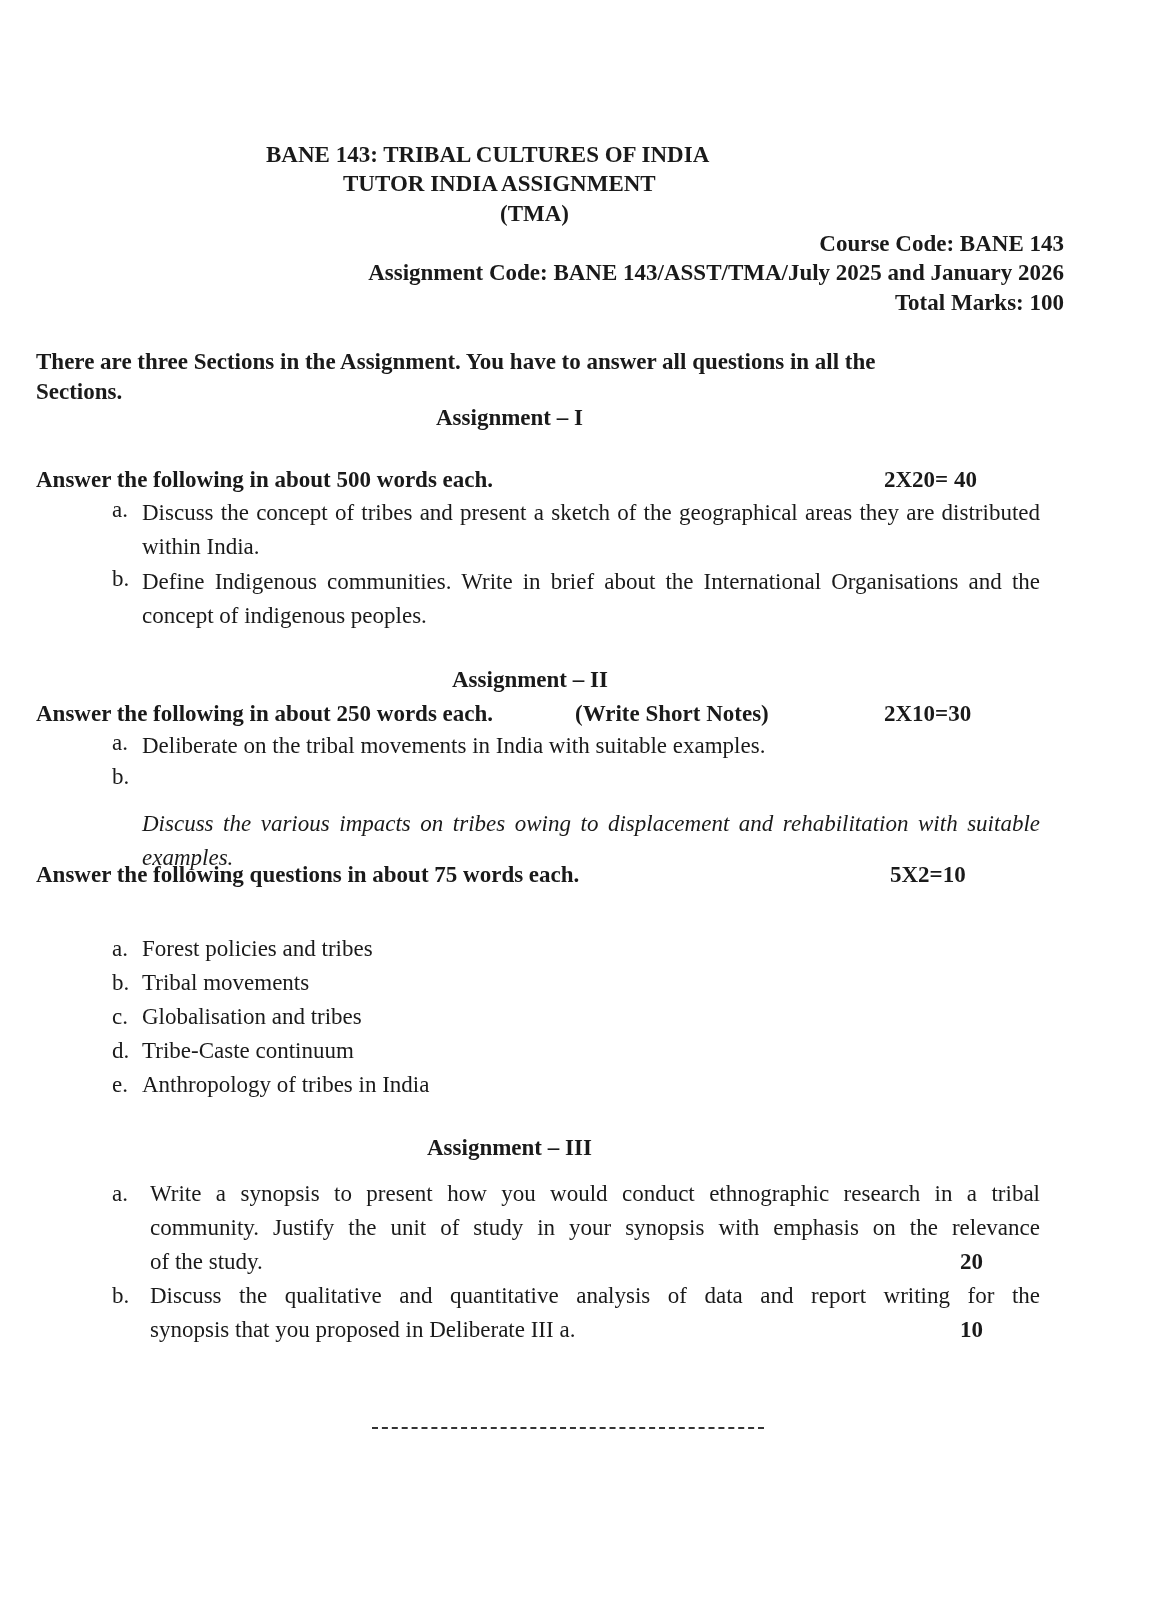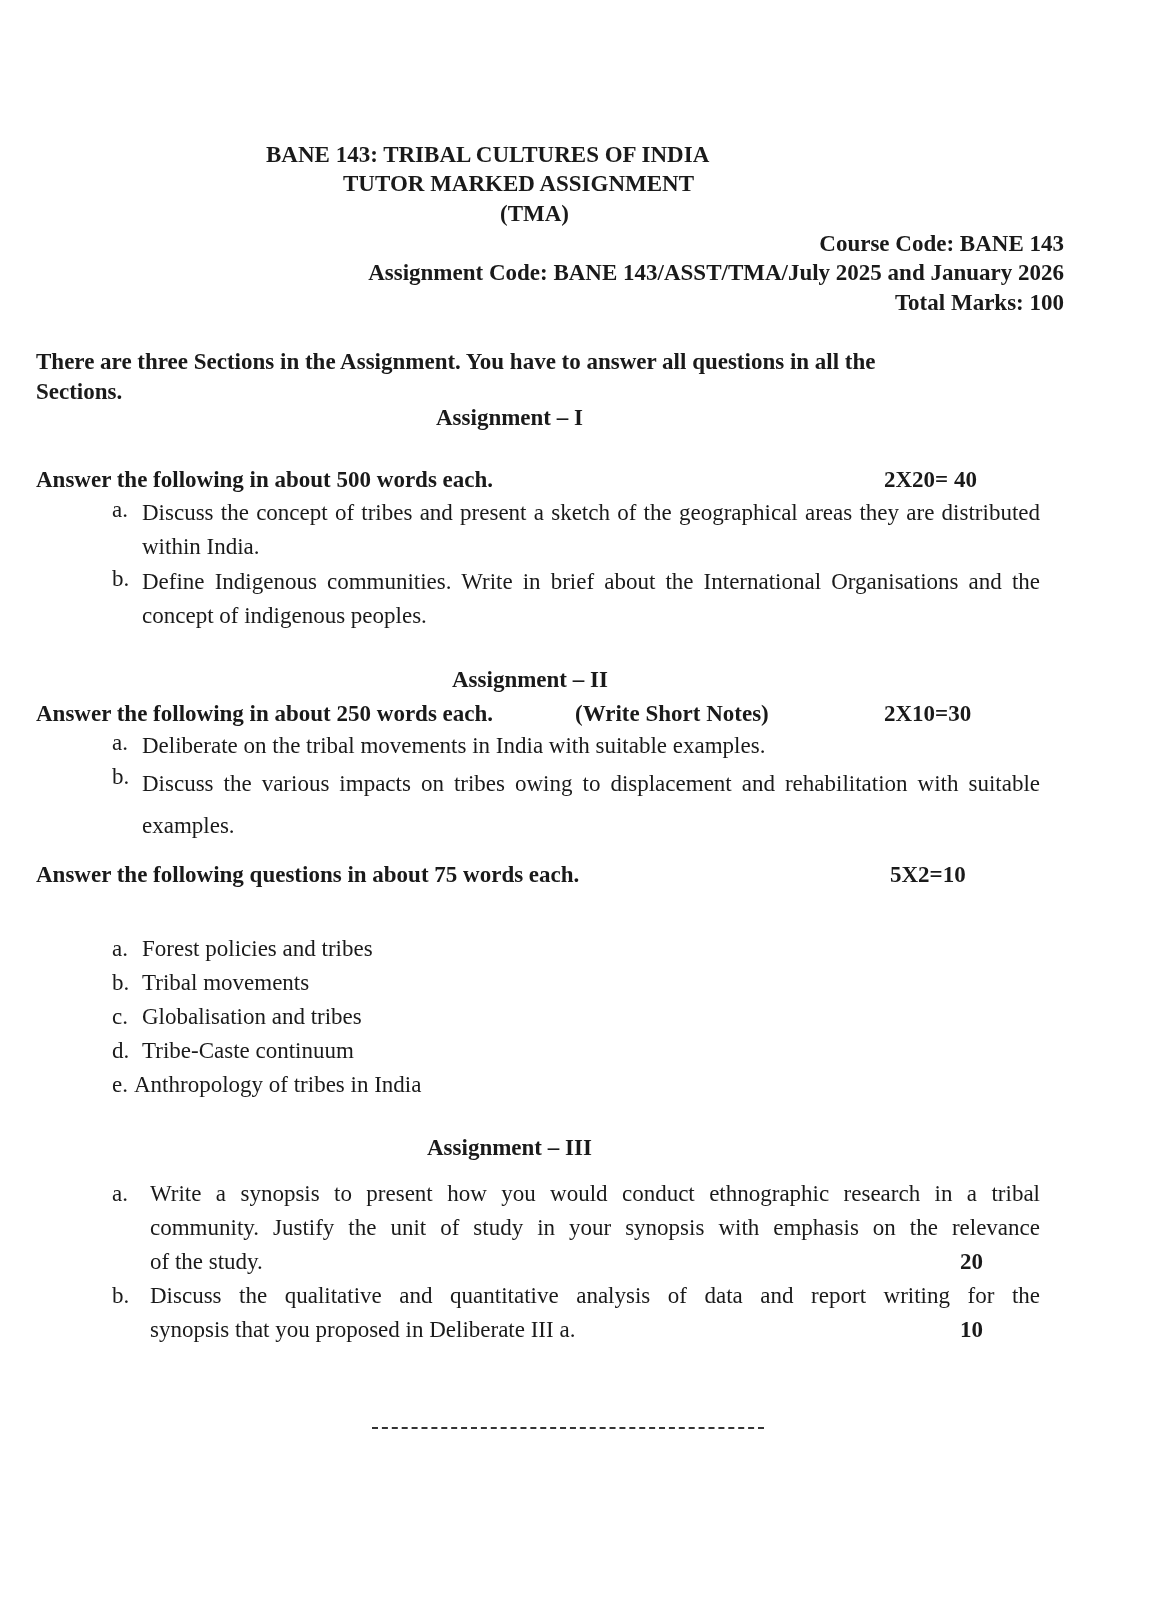--- a/index.html
+++ b/index.html
@@ -31,21 +31,21 @@
       top: 1427px;
       width: 392px;
       height: 0;
       border-top: 2px dashed #333;
     }
   </style>
 </head>
 <body>
 
 <div class="abs bold fs" style="left:266px; top:141px;">BANE 143:  TRIBAL CULTURES OF INDIA</div>
-<div class="abs bold fs" style="left:343px; top:170px;">TUTOR MARKED ASSIGNMENT</div>
+<div class="abs bold fs" style="left:343px; top:170px;">TUTOR INDIA ASSIGNMENT</div>
 <div class="abs bold fs" style="left:500px; top:200px;">(TMA)</div>
 <div class="abs bold fs right-line" style="top:230px;">Course Code: BANE 143</div>
 <div class="abs bold fs right-line" style="top:259px;">Assignment Code: BANE 143/ASST/TMA/July 2025 and January 2026</div>
 <div class="abs bold fs right-line" style="top:289px;margin-left:16px;">Total Marks: 100</div>
 
 <div class="abs bold fs" style="left:36px; top:348px;">There are three Sections in the Assignment. You have to answer all questions in all the</div>
 <div class="abs bold fs" style="left:36px; top:378px;">Sections.</div>
 
 <div class="abs bold fs" style="left:436px; top:404px;">Assignment – I</div>
 <div class="abs bold fs" style="left:36px; top:466px;">Answer the following in about 500 words each.</div>
@@ -64,21 +64,21 @@
 <div class="abs bold fs" style="left:36px; top:700px;">Answer the following in about 250 words each.</div>
 <div class="abs bold fs" style="left:575px; top:700px;">(Write Short Notes)</div>
 <div class="marks fs" style="left:884px; top:700px;">2X10=30</div>
 
 <div>
   <span class="q-label fs" style="left:112px; top:729px;">a.</span>
   <div class="q-text fs" style="left:142px; top:729px; width:898px; line-height:34px;">Deliberate on the tribal movements in India with suitable examples.</div>
 </div>
 <div>
   <span class="q-label fs" style="left:112px; top:763px;">b.</span>
-  <div class="q-text fs" style="left:142px; top:763px; width:898px; line-height:42px;">Discuss the various impacts on tribes owing to displacement and rehabilitation with suitable examples.</div>
+  <div class="q-text fs" style="left:142px; top:807px; width:898px; line-height:34px;font-style:italic;">Discuss the various impacts on tribes owing to displacement and rehabilitation with suitable examples.</div>
 </div>
 
 <div class="abs bold fs" style="left:36px; top:861px;">Answer the following questions in about 75 words each.</div>
 <div class="marks fs" style="left:890px; top:861px;">5X2=10</div>
 
 <div>
   <div>
     <span class="q-label fs" style="left:112px; top:935px;">a.</span>
     <span class="abs fs" style="left:142px; top:935px;">Forest policies and tribes</span>
   </div>
@@ -89,21 +89,21 @@
   <div>
     <span class="q-label fs" style="left:112px; top:1003px;">c.</span>
     <span class="abs fs" style="left:142px; top:1003px;">Globalisation and tribes</span>
   </div>
   <div>
     <span class="q-label fs" style="left:112px; top:1037px;">d.</span>
     <span class="abs fs" style="left:142px; top:1037px;">Tribe-Caste continuum</span>
   </div>
   <div>
     <span class="q-label fs" style="left:112px; top:1071px;">e.</span>
-    <span class="abs fs" style="left:134px; top:1071px;">Anthropology of tribes in India</span>
+    <span class="abs fs" style="left:142px; top:1071px;">Anthropology of tribes in India</span>
   </div>
 </div>
 
 <div class="abs bold fs" style="left:427px; top:1134px;">Assignment – III</div>
 
 <div>
   <span class="q-label fs" style="left:112px; top:1180px;">a.</span>
   <span class="abs fs" style="left:150px; top:1180px; width:890px; text-align:justify; text-align-last:justify;">Write a synopsis to present how you would conduct ethnographic research in a tribal</span>
   <span class="abs fs" style="left:150px; top:1214px; width:890px; text-align:justify; text-align-last:justify;">community. Justify the unit of study in your synopsis with emphasis on the relevance</span>
   <span class="abs fs" style="left:150px; top:1248px;">of the study.</span>

